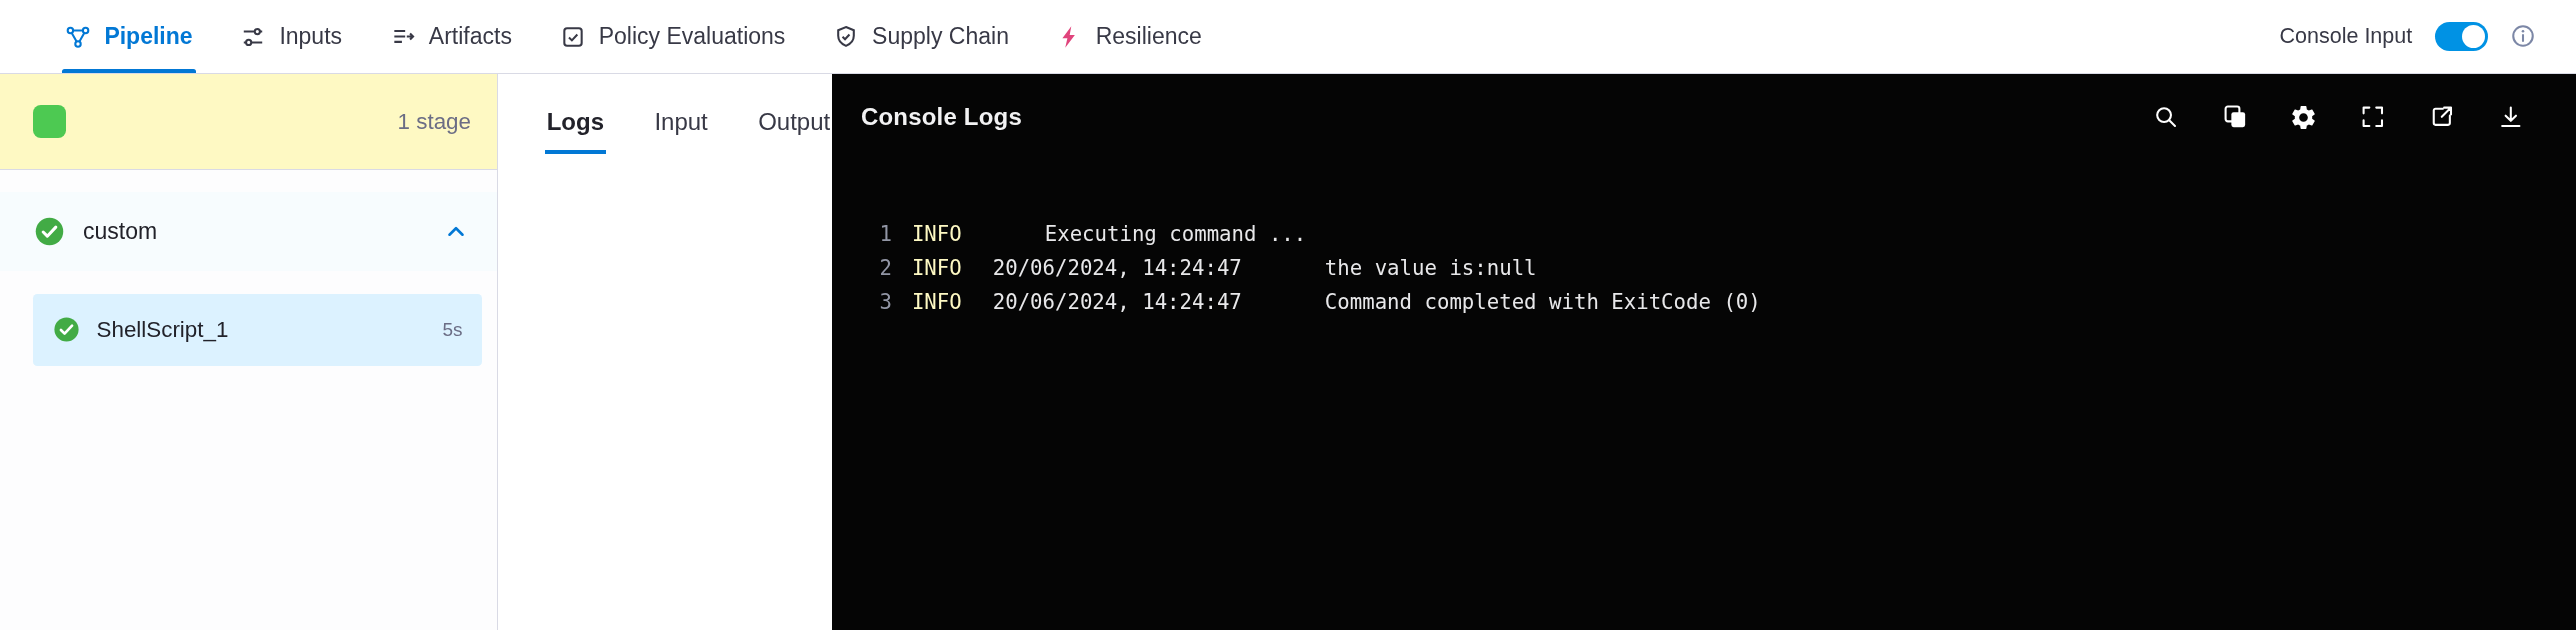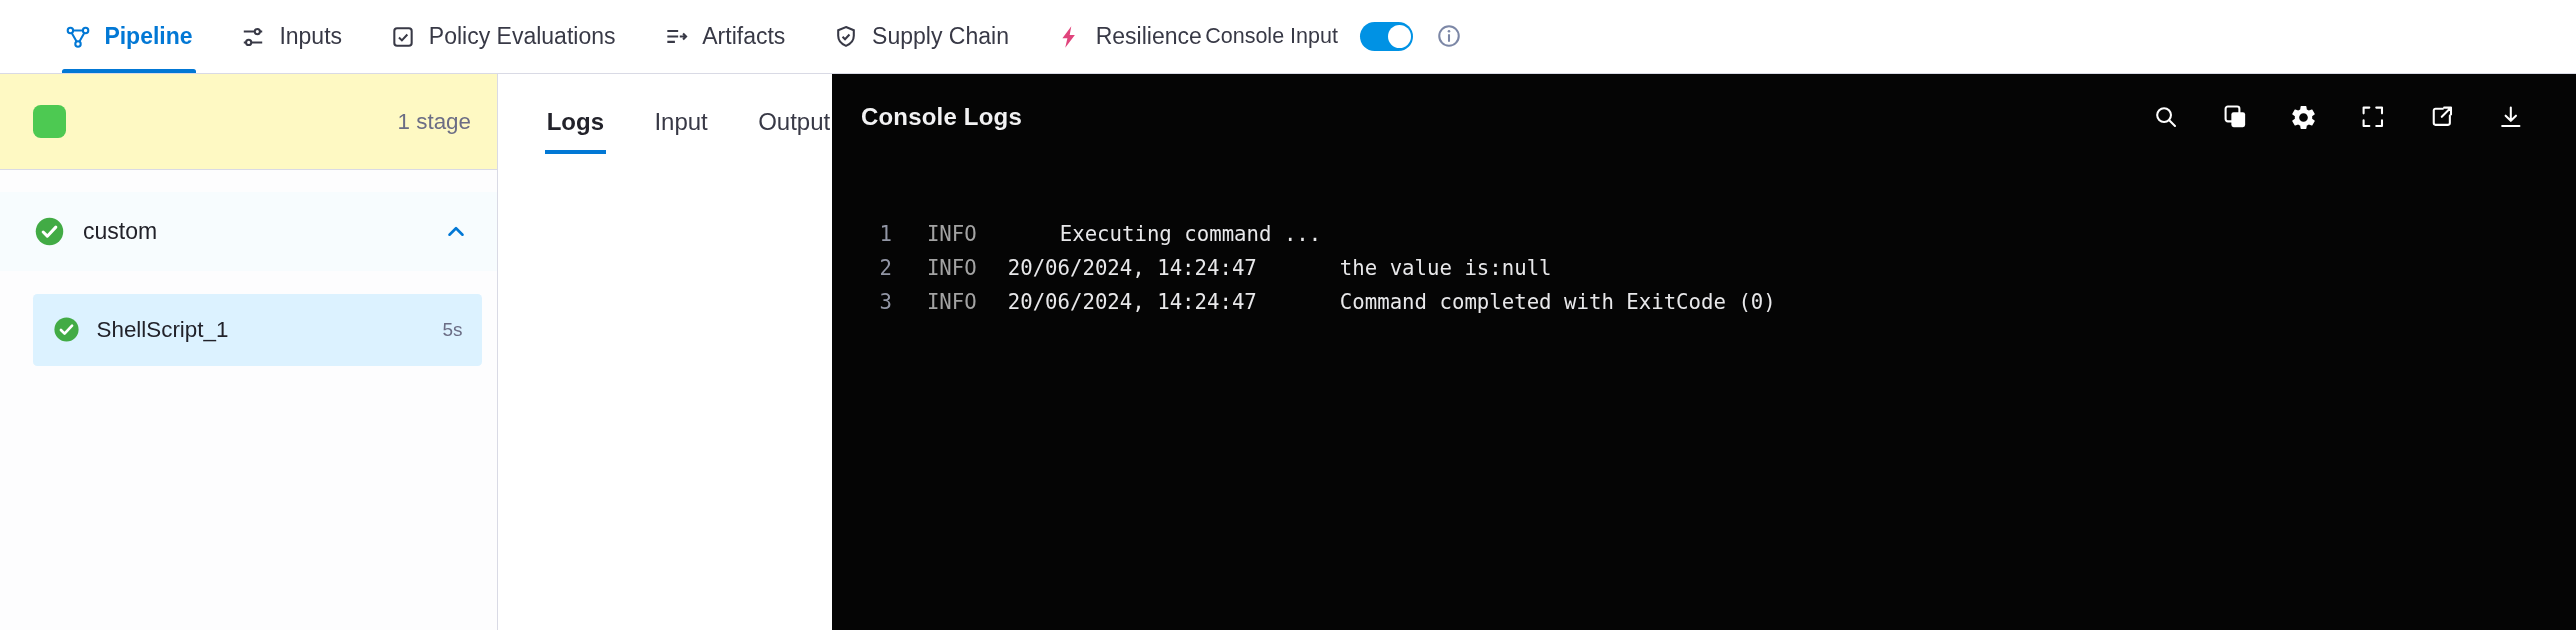--- a/index.html
+++ b/index.html
@@ -9,23 +9,24 @@
     font-family: "Liberation Sans", sans-serif;
     background: #ffffff;
     overflow: hidden;
     -webkit-font-smoothing: antialiased;
   }
 
   
   .topnav {
     height: 74px;
     border-bottom: 0.9px solid #d9dae5;
-    display: flex; align-items: center; 
+    display: flex; align-items: center; justify-content: space-between;
     padding: 0 40px 0 62px;
     background: #ffffff;
+    gap: 26px;
   }
   .nav-tabs { display: flex; align-items: stretch; gap: 41px; height: 100%; }
   .nav-tab {
     display: flex; align-items: center; gap: 13px;
     font-size: 23px; color: #383946;
     position: relative; padding: 0 3.4px; cursor: pointer; white-space: nowrap;
   }
   .nav-tab.active { color: #0278d5; font-weight: 600; }
   .nav-tab.active::after {
     content: ""; position: absolute; left: 0; right: 0; bottom: 0;
@@ -106,21 +107,21 @@
   .cicon { width: 31px; height: 31px; display: flex; align-items: center; justify-content: center; cursor: pointer; }
   .cicon svg { display: block; }
 
   .log-body {
     margin-top: 84px;
     font-family: "DejaVu Sans Mono", monospace;
     font-size: 20.7px; line-height: 34px;
   }
   .log-row { display: flex; white-space: pre; }
   .log-num  { width: 60px; text-align: right; color: #9296a5; flex: 0 0 60px; }
-  .log-level{ margin-left: 35px; color: #a3a3a3; }
+  .log-level{ margin-left: 20px; color: #fef9c3; }
   .log-time { margin-left: 31px; color: #e8e8ea; }
   .log-msg  { margin-left: 83px; color: #e8e8ea; }
 </style>
 </head>
 <body>
 
 <nav class="topnav">
   <div class="nav-tabs">
 
     <a class="nav-tab active">
@@ -142,35 +143,35 @@
           <circle cx="16" cy="7" r="2.4"></circle>
             <circle cx="8" cy="17" r="2.4"></circle>
         </svg>
       </span>
       <span>Inputs</span>
     </a>
 
     <a class="nav-tab">
       <span>
         <svg width="26" height="26" viewBox="0 0 24 24" fill="none" stroke="#383946" stroke-width="1.9">
+          <path d="M4 6.5h10M4 11.5h10M4 16.5h7"></path>
+          <path d="M15.5 11.5h5.5M18.5 8.7l2.8 2.8-2.8 2.8"></path>
+        </svg>
+      </span>
+      <span>Artifacts</span>
+    </a>
+
+    <a class="nav-tab">
+      <span>
+        <svg width="26" height="26" viewBox="0 0 24 24" fill="none" stroke="#383946" stroke-width="1.9">
           <rect x="4" y="4" width="16" height="16" rx="2.5"></rect>
           <path d="M8.3 12.4l2.7 2.7 5-5.4"></path>
         </svg>
       </span>
       <span>Policy Evaluations</span>
-    </a>
-
-    <a class="nav-tab">
-      <span>
-        <svg width="26" height="26" viewBox="0 0 24 24" fill="none" stroke="#383946" stroke-width="1.9">
-          <path d="M4 6.5h10M4 11.5h10M4 16.5h7"></path>
-          <path d="M15.5 11.5h5.5M18.5 8.7l2.8 2.8-2.8 2.8"></path>
-        </svg>
-      </span>
-      <span>Artifacts</span>
     </a>
 
     <a class="nav-tab">
       <span>
         <svg width="26" height="26" viewBox="0 0 24 24" fill="none" stroke="#383946" stroke-width="1.9">
           <path d="M12 2.8l7.2 2.9v5.2c0 4.6-3 7.6-7.2 9.3-4.2-1.7-7.2-4.7-7.2-9.3V5.7z"></path>
           <path d="M8.8 11.8l2.3 2.3 4.1-4.4"></path>
         </svg>
       </span>
       <span>Supply Chain</span>

